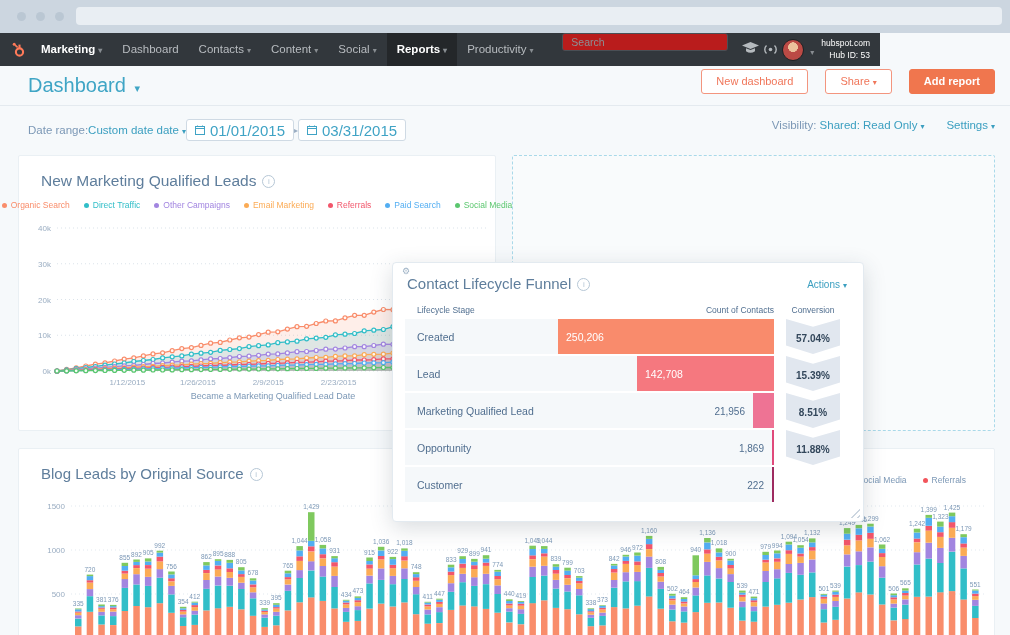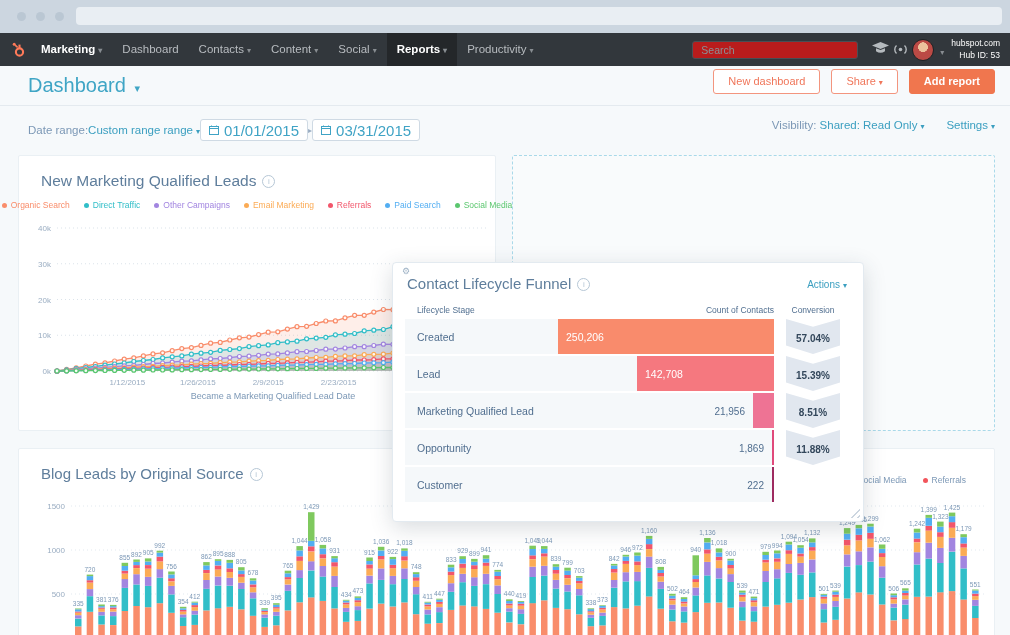--- a/index.html
+++ b/index.html
@@ -3,36 +3,36 @@
 <meta charset="utf-8">
 <style>
   html,body{margin:0;padding:0;}
   .screen{position:relative;width:1010px;height:635px;overflow:hidden;background:#f6f9fb;
     font-family:"Liberation Sans",sans-serif;-webkit-font-smoothing:antialiased;}
   
   .browser{position:absolute;left:0;top:0;width:1010px;height:33px;background:#ccd6e0;}
   .dot{position:absolute;top:12px;width:9px;height:9px;border-radius:50%;background:#bac7d3;}
   .urlbar{position:absolute;left:76px;top:7px;right:8px;height:18px;border-radius:4px;background:#e9eef3;}
   
-  .nav{position:absolute;left:0;top:33px;width:1010px;height:33px;background:#32373c;display:flex;align-items:center;padding:0 10px;box-sizing:border-box;}
+  .nav{position:absolute;left:0;top:33px;width:880px;height:33px;background:#32373c;display:flex;padding:0 10px;box-sizing:border-box;}
   .nav-logo{display:flex;align-items:center;margin-right:4px;}
   .nav-item{padding:0 10px;font-size:11.5px;color:#b8bcc0;height:33px;line-height:33px;white-space:nowrap;cursor:pointer;}
   .nav-item.brand{color:#fff;font-weight:bold;}
   .nav-item.active{background:#24272a;color:#fff;font-weight:bold;}
   .caret{display:inline-block;margin-left:3px;}
   .caret::after{content:"▾";font-size:8px;color:#888d92;}
   .nav-search{margin-left:auto;width:148px;height:16px;background:#b91c1c;border:1px solid #4a4f55;border-radius:3px;color:#c6cacd;padding:0 8px;font-size:10.5px;font-family:"Liberation Sans",sans-serif;outline:none;}
   .nav-search::placeholder{color:#8b9196;}
   .nav-icons{display:flex;align-items:center;gap:3px;margin-left:14px;}
   .avatar{width:20px;height:20px;border-radius:50%;background:radial-gradient(circle at 50% 36%, #ecc19c 0 29%, #bb4a45 31% 100%);border:1px solid #1f2225;}
   .account{font-size:8.5px;color:#fff;text-align:right;line-height:1.35;margin-left:4px;white-space:nowrap;}
   
   .page-title{position:absolute;left:28px;top:74px;font-size:20px;color:#3fa5c5;cursor:pointer;}
   .page-title .caret::after{font-size:11px;color:#3fa5c5;}
-  .hdr-buttons{position:absolute;right:15px;top:69px;display:flex;gap:11px;margin-left:17px;}
+  .hdr-buttons{position:absolute;right:15px;top:69px;display:flex;gap:17px;margin-left:17px;}
   .btn{font-size:11px;border-radius:3px;padding:0 14px;height:25px;line-height:23px;box-sizing:border-box;cursor:pointer;white-space:nowrap;}
   .btn.outline{color:#f0765a;border:1px solid #f3957e;background:#fff;}
   .btn.solid{background:#f0764e;color:#fff;border:1px solid #f0764e;font-weight:bold;}
   .btn .caret::after{color:#f0765a;font-size:8px;}
   .hdr-divider{position:absolute;left:0;top:105px;width:1010px;border-top:1px solid #e4eaef;}
   
   .toolbar-left{position:absolute;left:28px;top:119px;display:flex;align-items:center;font-size:11.5px;}
   .toolbar-right{position:absolute;right:15px;top:119px;display:flex;align-items:center;gap:22px;font-size:11.5px;}
   .muted{color:#7c98b6;}
   .tlink{color:#3b9fc0;cursor:pointer;white-space:nowrap;}
@@ -130,21 +130,21 @@
   </div>
   <div class="hdr-buttons">
     <button class="btn outline">New dashboard</button>
     <button class="btn outline"><span>Share</span><span class="caret"></span></button>
     <button class="btn solid">Add report</button>
   </div>
   <div class="hdr-divider"></div>
 
   <div class="toolbar-left">
     <span class="muted">Date range:</span>
-    <span class="tlink"><span>Custom range range</span><span class="caret"></span></span>
+    <span class="tlink"><span>Custom date date</span><span class="caret"></span></span>
     <span class="datebox">
       <svg width="10" height="10" viewBox="0 0 10 10">
           <rect x="0.5" y="1.5" width="9" height="8" fill="none" stroke="#3fa3c5"></rect>
           <line x1="0.5" y1="3.5" x2="9.5" y2="3.5" stroke="#3fa3c5"></line>
           <line x1="2.5" y1="0.5" x2="2.5" y2="2" stroke="#3fa3c5"></line>
           <line x1="7.5" y1="0.5" x2="7.5" y2="2" stroke="#3fa3c5"></line>
         </svg>
       <span>01/01/2015</span>
     </span>
     <span class="date-arrow"></span>

